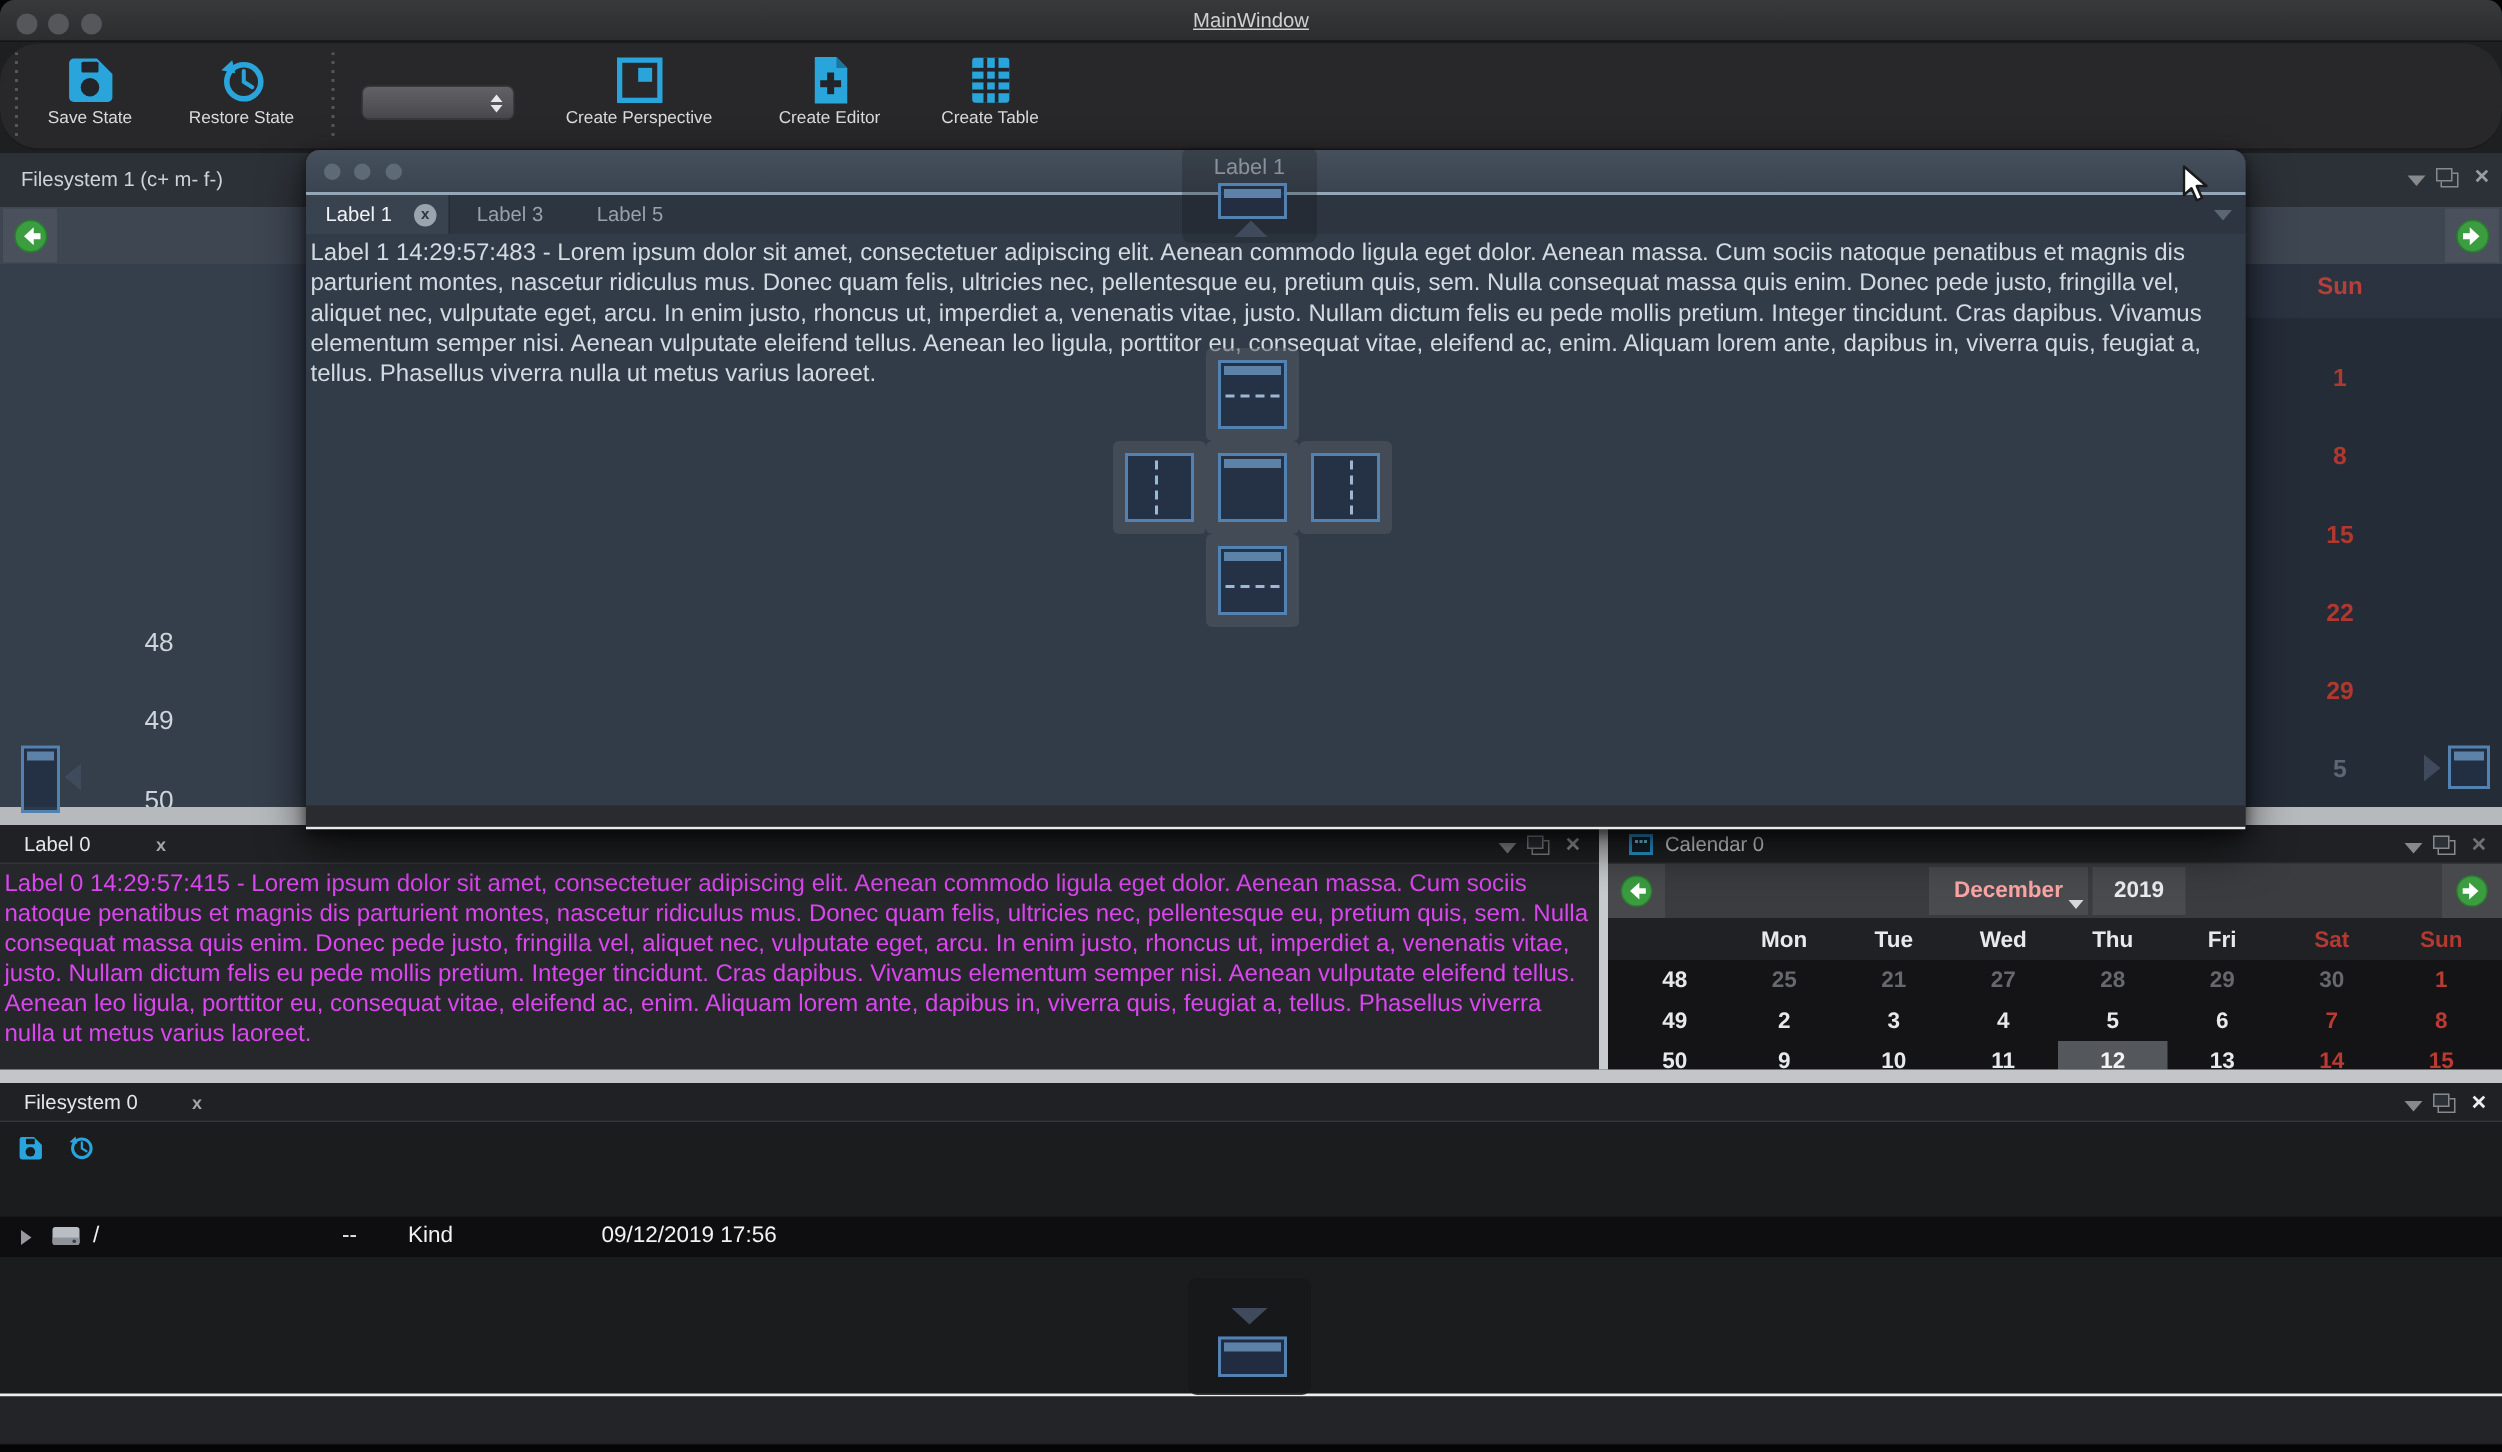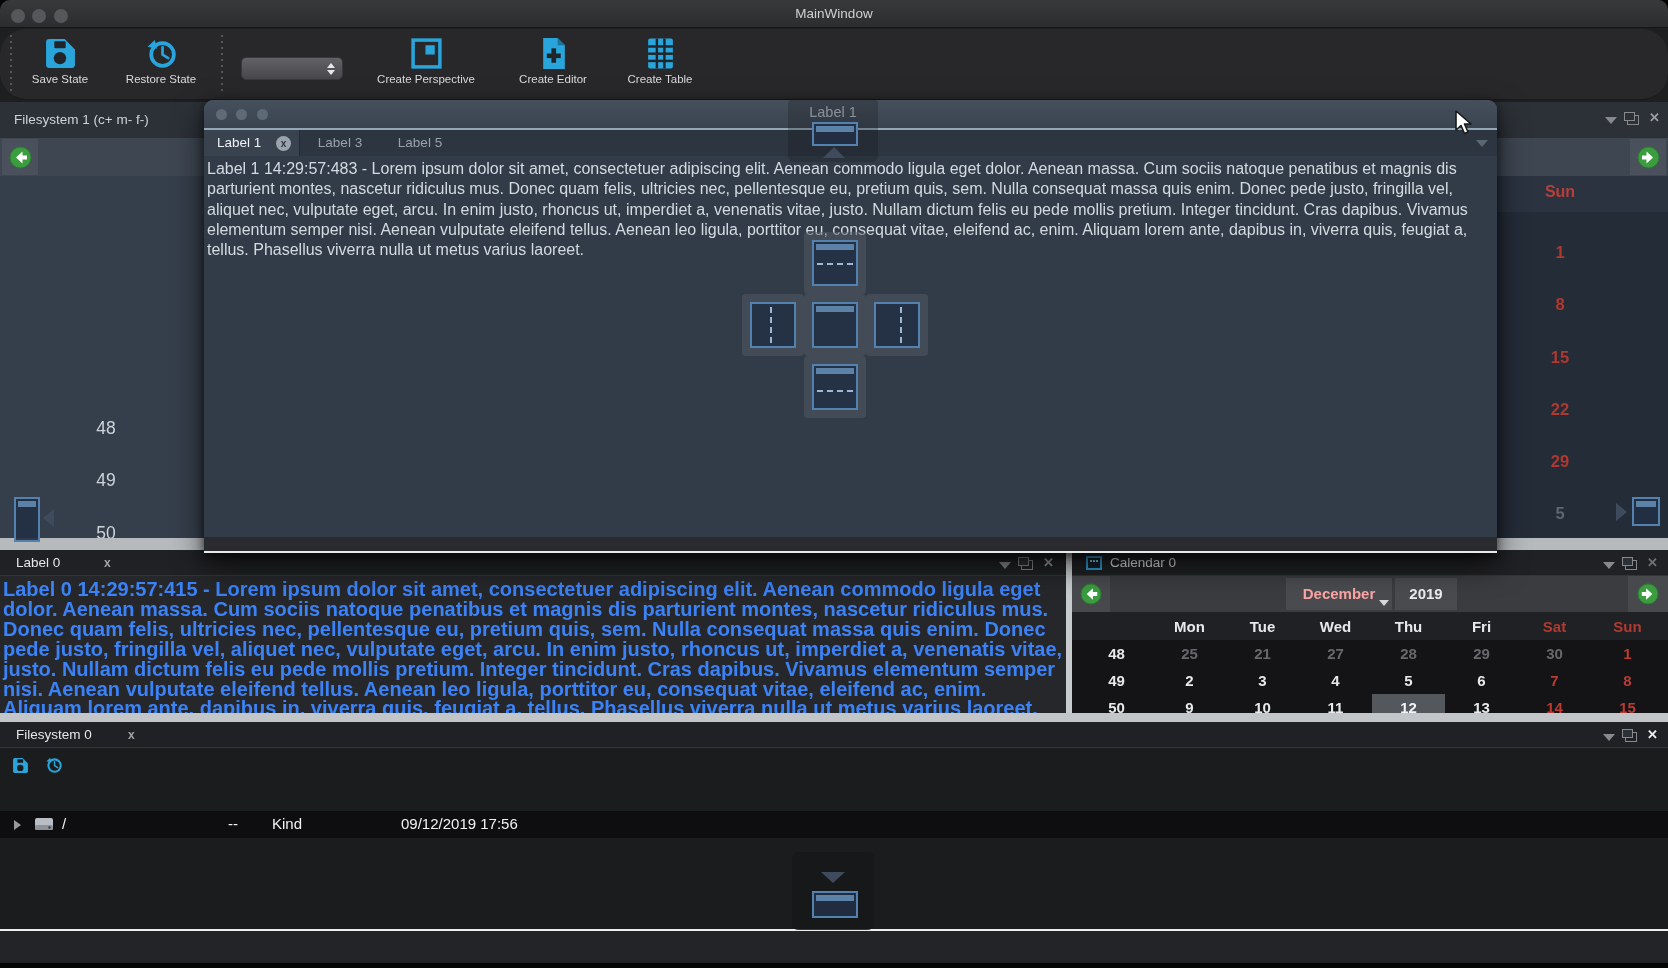--- a/index.html
+++ b/index.html
@@ -6,21 +6,21 @@
   html,body { width:1668px; height:968px; background:#000; font-family:"Liberation Sans", sans-serif; }
   #stage { position:relative; width:1668px; height:968px; background:#050505; overflow:hidden; }
   .app { position:absolute; left:0; top:0; width:1668px; height:963px; background:#1e1f21;
          border-radius:10px 10px 0 0; overflow:hidden; }
 
   
   .titlebar { position:absolute; left:0; top:0; width:1668px; height:28px;
               background:linear-gradient(#38393b,#2c2d2f); border-bottom:1px solid #151516; }
   .tl-light { position:absolute; top:9px; width:14px; height:14px; border-radius:50%; background:#55575b; }
   .app-title { position:absolute; top:6px; left:0; width:100%; text-align:center;
-               color:#cfd0d2; font-size:13.5px; }
+               color:#cfd0d2; font-size:13.5px;text-decoration:underline; }
 
   
   .toolbar { position:absolute; left:0; top:29px; width:1668px; height:71px; background:#28282a;
              border-bottom:1px solid #19191a;border-radius:26px; }
   .tb-sep { position:absolute; top:6px; width:2px; height:58px;
             background:repeating-linear-gradient(to bottom,#56565a 0 2px,transparent 2px 6px); }
   .tb-item { position:absolute; top:8px; width:120px; display:flex; flex-direction:column;
              align-items:center; gap:3px; background:none; border:none; cursor:default; }
   .tb-item svg { width:33px; height:33px; }
   .tb-label { color:#d9dadb; font-size:11.5px; white-space:nowrap; }
@@ -65,22 +65,22 @@
   .split-h2 { position:absolute; left:0; top:713px; width:1668px; height:9px; background:#c3c6c8; z-index:5; }
   .split-v { position:absolute; left:1066px; top:550px; width:6px; height:163px; background:#c8cbcd; z-index:6; }
 
   
   .panel-tabbar { position:absolute; left:0; top:0; width:100%; height:26px; background:#202124;
                   border-bottom:1px solid #343538; }
   .ptab-text { position:absolute; left:16px; top:5px; font-size:13.5px; color:#e5e7e9; }
   .ptab-close { position:absolute; top:6px; color:#a3a5a8; font-size:12px; font-weight:bold; }
 
   .label0-panel { position:absolute; left:0; top:550px; width:1066px; height:163px; background:#26272a; z-index:4; overflow:hidden; }
-  .label0-text { position:absolute; left:3px; top:30px; width:1060px; color:#3b82f6;
-                 font-size:20px; line-height:19.9px;font-weight:bold; }
+  .label0-text { position:absolute; left:3px; top:30px; width:1060px; color:#d946ef;
+                 font-size:16px; line-height:19.9px; }
 
   .calendar0-panel { position:absolute; left:1072px; top:550px; width:596px; height:163px;
                      background:#141417; z-index:4; overflow:hidden;padding-left:43px; }
   .c0-icon { position:absolute; left:14px; top:6px; }
   .c0-title { position:absolute; left:38px; top:5px; font-size:13.5px; color:#e0e2e4; }
   .c0-nav { position:absolute; left:0; top:26px; width:596px; height:36px; background:#3b3c3f; }
   .c0-navbox { position:absolute; top:0; width:38px; height:36px; background:#48494d;
                display:flex; align-items:center; justify-content:center; }
   .c0-month-btn { position:absolute; left:214px; top:2px; width:106px; height:32px; background:#4a4b4f;
                   color:#fca5a5; font-size:15px; font-weight:bold; text-align:center; line-height:32px; }

